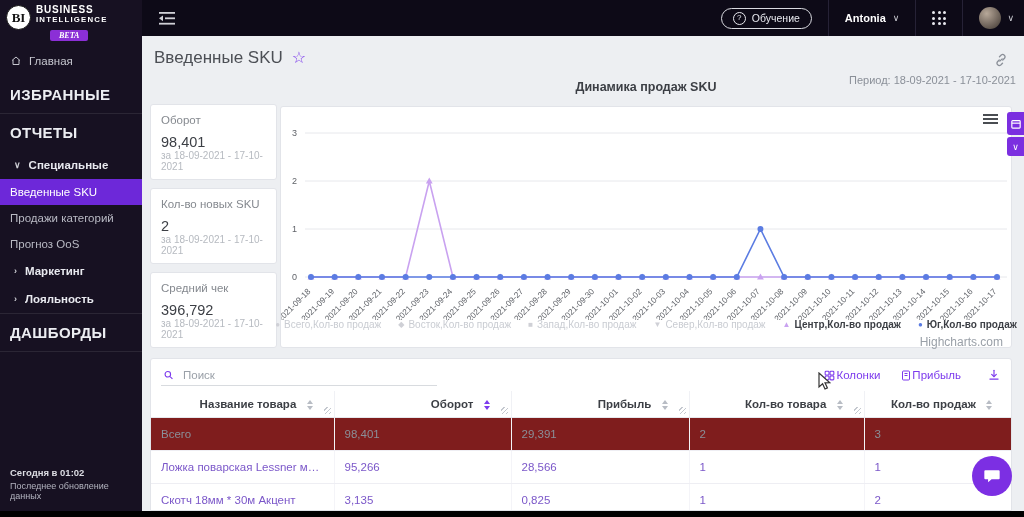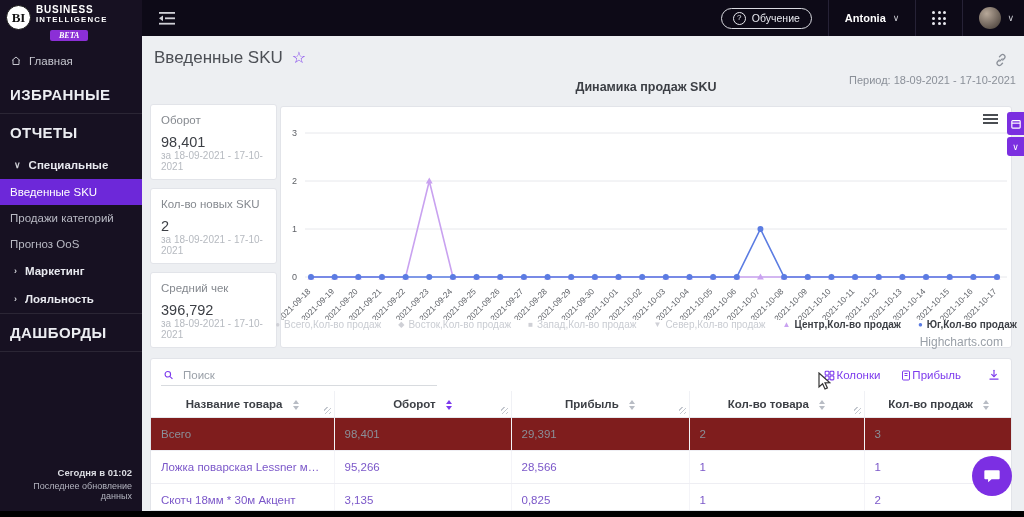--- a/index.html
+++ b/index.html
@@ -35,21 +35,21 @@
   .beta{display:inline-block;background:#8b2fd6;color:#fff;font-size:8px;font-style:italic;font-weight:bold;
         font-family:"Liberation Serif",serif;padding:1px 9px;border-radius:2px;margin-top:2px;margin-left:14px;}
   .nav-home{display:flex;align-items:center;gap:7px;padding:11px 10px 9px;color:#c6c7cf;font-size:11.5px;cursor:pointer;}
   .section{font-size:15px;font-weight:bold;color:#ecedf2;padding:10px 10px;letter-spacing:.4px;}
   .sb-divider{height:1px;background:rgba(255,255,255,.09);}
   .group{display:flex;align-items:center;gap:8px;font-weight:bold;color:#e8e9ef;
          font-size:11.5px;padding:8px 10px 8px 14px;cursor:pointer;}
   .group .g-chev{font-size:9px;font-weight:bold;color:#cfd0d6;}
   .item{padding:7px 10px;color:#b9bac4;font-size:11.5px;cursor:pointer;}
   .item.active{background:#6d28d9;color:#fff;}
-  .sb-footer{margin-top:auto;padding:8px 10px 10px;text-align:right;}
+  .sb-footer{margin-top:auto;padding:8px 10px 10px;}
   .footer-time{font-weight:bold;color:#dcdde3;font-size:9.5px;}
   .footer-cap{color:#b3b4bf;font-size:9px;margin-top:3px;}
 
   
   .main{position:absolute;left:142px;top:36px;right:0;bottom:6px;background:#edeff2;overflow:hidden;}
   .page-title{position:absolute;left:12px;top:12px;font-size:17px;color:#4c4f55;
               display:flex;gap:9px;align-items:center;}
   .star{color:#7c3aed;font-size:16px;cursor:pointer;line-height:1;}
   .link-icon{position:absolute;right:16px;top:17px;cursor:pointer;}
   .period{position:absolute;right:8px;top:38px;font-size:11px;color:#8a8f98;}
@@ -85,21 +85,21 @@
   .toolbar{height:32px;display:flex;align-items:center;padding:0 10px;}
   .search{display:flex;align-items:center;gap:7px;border-bottom:1px solid #d8dbdf;width:272px;padding:3px 2px;}
   .search input{border:none;outline:none;font-size:11.5px;width:100%;color:#555;background:transparent;
                 font-family:"Liberation Sans",sans-serif;}
   .search input::placeholder{color:#9aa0a8;}
   .toolbar-right{margin-left:auto;display:flex;align-items:center;gap:20px;}
   .tool-btn{display:flex;align-items:center;color:#7c3aed;font-size:11.5px;background:none;
             border:none;cursor:pointer;font-family:"Liberation Sans",sans-serif;padding:0;}
   .dl-btn{cursor:pointer;display:flex;margin-left:6px;}
   table{width:100%;border-collapse:collapse;table-layout:fixed;}
-  th{position:relative;text-align:center;padding:7px 21px;font-size:11.5px;color:#3c3f45;font-weight:bold;
+  th{position:relative;text-align:right;padding:7px 21px;font-size:11.5px;color:#3c3f45;font-weight:bold;
      border-bottom:1px solid #e6e8ed;border-right:1px solid #f0f1f5;cursor:pointer;box-sizing:border-box;}
   th:last-child,td:last-child{border-right:none;}
   td{padding:10px 10px;font-size:11.5px;border-bottom:1px solid #eeeef3;border-right:1px solid #f4f4f8;
      overflow:hidden;white-space:nowrap;text-overflow:ellipsis;}
   tr.total-row td{background:#7f1d1d;color:#8a8f98;}
   tr.link-row td{color:#7b57c9;}
   tr.link-row td:first-child{cursor:pointer;}
   .sort{display:inline-flex;flex-direction:column;gap:2px;margin-left:7px;vertical-align:middle;}
   .sort i{width:0;height:0;border-left:3px solid transparent;border-right:3px solid transparent;}
   .sort .up{border-bottom:4px solid #b8bcc4;}

